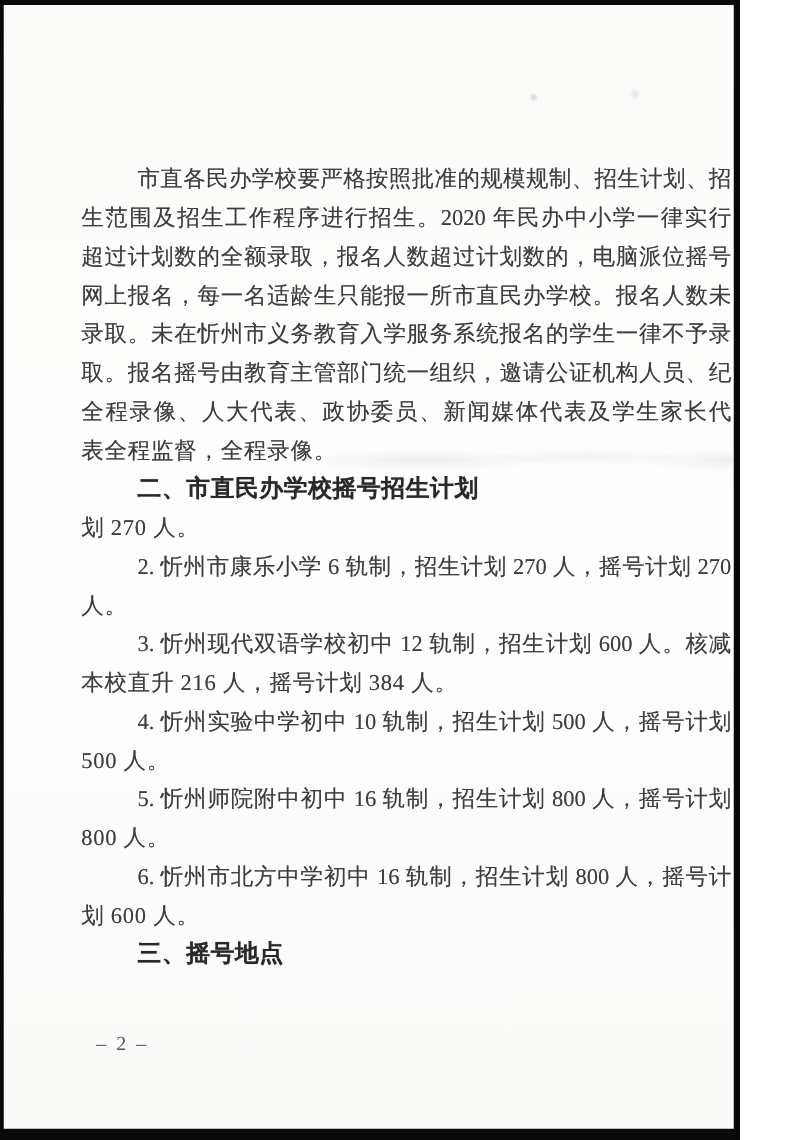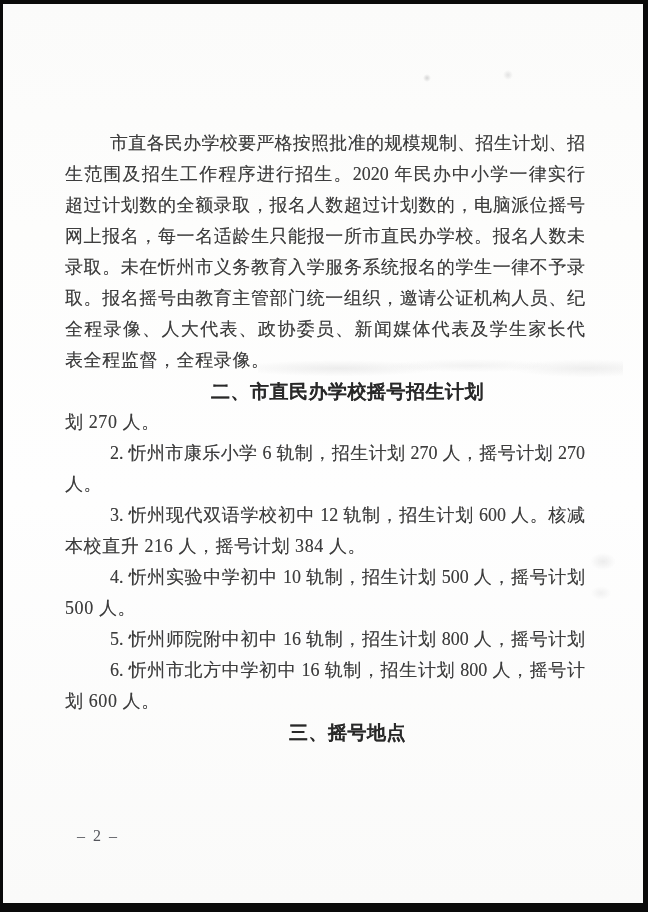--- a/index.html
+++ b/index.html
@@ -10,21 +10,21 @@
     --pagenum-text:#54555b;
   }
   *{margin:0;padding:0;box-sizing:border-box;}
   html,body{width:648px;height:912px;overflow:hidden;}
   body{
     font-family:"Liberation Serif","DejaVu Serif",serif;
     background:#ffffff;
   }
   .canvas{
     position:relative;
-    width:648px;height:912px;
+    width:592px;height:912px;
     background:var(--edge);
   }
   .paper{
     position:absolute;
     left:3px;top:4px;right:5px;bottom:9px;
     background:linear-gradient(180deg,#fbfbfa 0%,var(--paper) 25%,#fefefe 55%,#fafaf9 100%);
     overflow:hidden;
   }
   .doc-body{
     position:absolute;
@@ -48,21 +48,20 @@
   }
   .line.indent{
     padding-left:45px;
   }
   .line.bold{
     font-weight:bold;
     font-size:19px;
     letter-spacing:0.5px;
     color:var(--heading-text);
     text-shadow:0 0 0.6px rgba(40,40,40,0.6);
-    text-align:center;
   }
   .page-number{
     position:absolute;
     left:64px;top:820px;
     width:62px;height:24px;
     line-height:24px;
     text-align:center;
     font-size:16px;
     letter-spacing:2px;
     color:var(--pagenum-text);
@@ -111,20 +110,21 @@
         <div class="line">表全程监督，全程录像。</div>
         <div class="line indent bold">二、市直民办学校摇号招生计划</div>
         <div class="line">划 270 人。</div>
         <div class="line indent justify">2. 忻州市康乐小学 6 轨制，招生计划 270 人，摇号计划 270</div>
         <div class="line">人。</div>
         <div class="line indent justify">3. 忻州现代双语学校初中 12 轨制，招生计划 600 人。核减</div>
         <div class="line">本校直升 216 人，摇号计划 384 人。</div>
         <div class="line indent justify">4. 忻州实验中学初中 10 轨制，招生计划 500 人，摇号计划</div>
         <div class="line">500 人。</div>
         <div class="line indent justify">5. 忻州师院附中初中 16 轨制，招生计划 800 人，摇号计划</div>
+        <div class="line">800 人。</div>
         <div class="line indent justify">6. 忻州市北方中学初中 16 轨制，招生计划 800 人，摇号计</div>
         <div class="line">划 600 人。</div>
         <div class="line indent bold">三、摇号地点</div>
       </div>
     <div class="page-number">– 2 –</div>
     <div class="smudge smudge-a"></div>
     <div class="smudge smudge-b"></div>
     <div class="smudge speck-a"></div>
     <div class="smudge speck-b"></div>
   </div>

